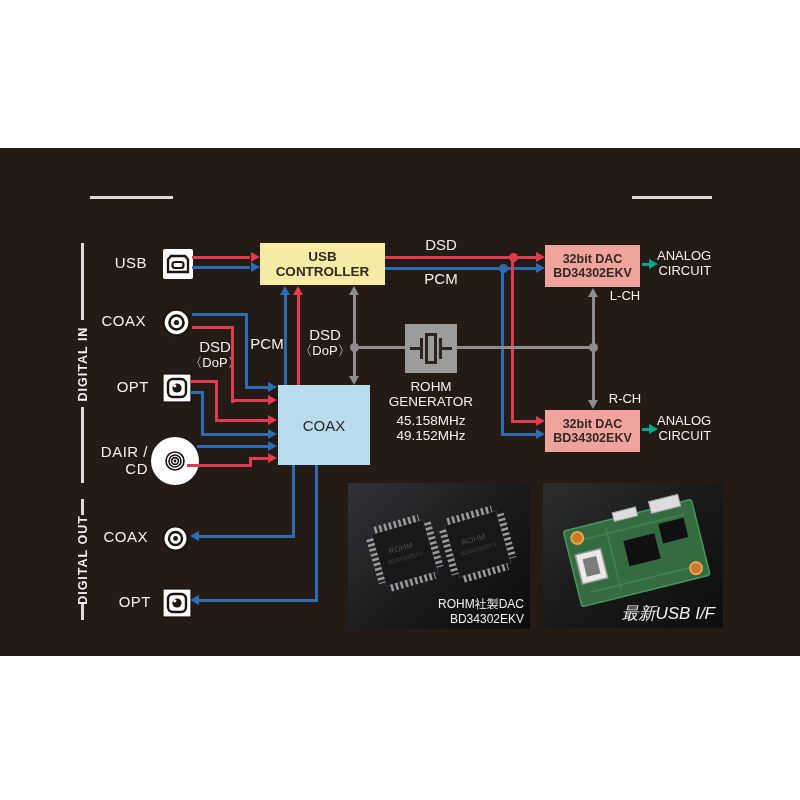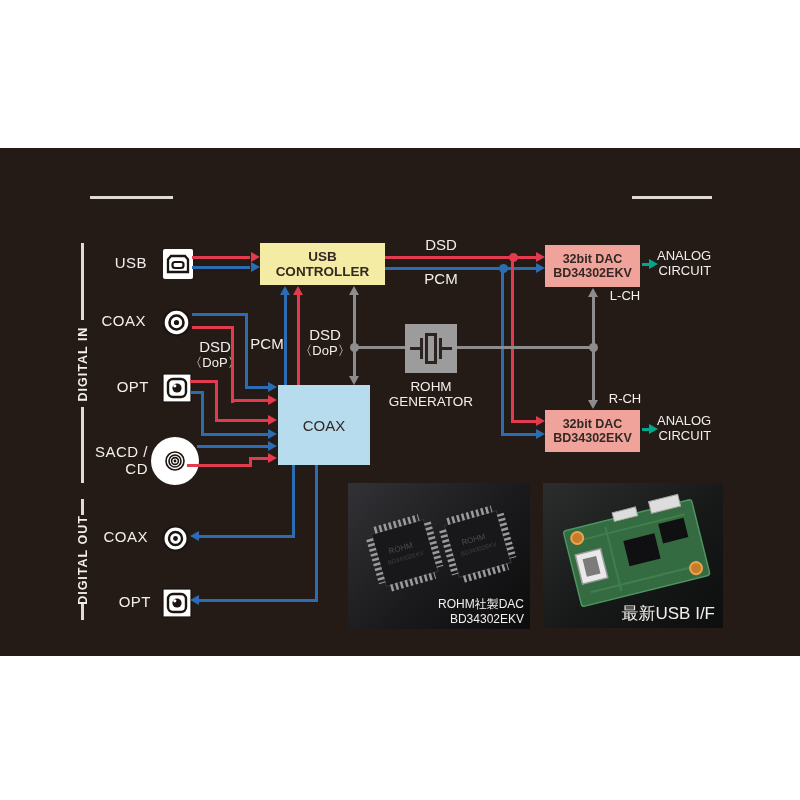--- a/index.html
+++ b/index.html
@@ -50,21 +50,21 @@
   <div class="seg v c-white" style="left:81px;top:407px;height:76px;width:2.5px;"></div>
 
   <div class="seg v c-white" style="left:81px;top:499px;height:16px;width:2.5px;"></div>
   <div class="rail-txt" style="left:83px;top:560px;">DIGITAL OUT</div>
   <div class="seg v c-white" style="left:81px;top:604px;height:16px;width:2.5px;"></div>
 
   <div class="lbl src-lbl" style="left:75px;top:255px;width:72px;">USB</div>
   <div class="lbl src-lbl" style="left:74px;top:313px;width:72px;">COAX</div>
   <div class="lbl src-lbl" style="left:77px;top:379px;width:72px;">OPT</div>
   <div class="lbl src-lbl" style="left:76px;top:444px;width:72px;">
-    <span style="display:block;">SACD /</span>
+    <span style="display:block;">DAIR /</span>
     <span style="display:block;">CD</span>
   </div>
   <div class="lbl src-lbl" style="left:76px;top:529px;width:72px;">COAX</div>
   <div class="lbl src-lbl" style="left:79px;top:594px;width:72px;">OPT</div>
 
   <svg style="position:absolute;left:163px;top:249px;" width="30" height="30" viewBox="0 0 30 30">
     <rect x="0" y="0" width="30" height="30" rx="2" fill="#ffffff"></rect>
     <path d="M8 7 L22 7 L25 10.5 L25 23 L5 23 L5 10.5 Z" fill="none" stroke="#1b1410" stroke-width="2.3"></path>
     <rect x="9.5" y="13" width="11" height="6" rx="2.5" fill="none" stroke="#1b1410" stroke-width="2.2"></rect>
   </svg>
@@ -109,20 +109,24 @@
       <line x1="2" y1="18.5" x2="12" y2="18.5" stroke="#2b2420" stroke-width="3"></line>
       <line x1="13.5" y1="8" x2="13.5" y2="29" stroke="#2b2420" stroke-width="3"></line>
       <rect x="18.5" y="4.5" width="9" height="28" fill="none" stroke="#2b2420" stroke-width="3"></rect>
       <line x1="32.5" y1="8" x2="32.5" y2="29" stroke="#2b2420" stroke-width="3"></line>
       <line x1="34" y1="18.5" x2="44" y2="18.5" stroke="#2b2420" stroke-width="3"></line>
     </svg>
   </div>
   <div class="lbl" style="left:376px;top:379px;width:110px;text-align:center;font-size:13.5px;">
     <span style="display:block;">ROHM</span>
     <span style="display:block;">GENERATOR</span>
+  </div>
+  <div class="lbl" style="left:376px;top:413px;width:110px;text-align:center;font-size:13.5px;">
+    <span style="display:block;">45.158MHz</span>
+    <span style="display:block;">49.152MHz</span>
   </div>
 
   <div class="box" style="left:545px;top:245px;width:95px;height:42px;background:var(--pink);font-size:12.5px;font-weight:bold;">
     <div>
       <span style="display:block;">32bit DAC</span>
       <span style="display:block;">BD34302EKV</span>
     </div>
   </div>
   <div class="box" style="left:545px;top:410px;width:95px;height:42px;background:var(--pink);font-size:12.5px;font-weight:bold;">
     <div>
@@ -262,15 +266,15 @@
         <rect x="84" y="56" width="32" height="26" fill="#101012"></rect>
         <rect x="122" y="48" width="26" height="20" fill="#101012"></rect>
         <rect x="34" y="58" width="26" height="30" fill="#e9e9e9" stroke="#9a9a9a" stroke-width="1.5"></rect>
         <rect x="40" y="64" width="14" height="18" fill="#7b7b7b"></rect>
         <rect x="118" y="24" width="30" height="12" fill="#dddddd" stroke="#aaaaaa"></rect>
         <rect x="80" y="26" width="24" height="9" fill="#dddddd" stroke="#aaaaaa"></rect>
         <circle cx="40" cy="42" r="6" fill="#c87b2a" stroke="#e8a54d" stroke-width="2"></circle>
         <circle cx="148" cy="100" r="6" fill="#c87b2a" stroke="#e8a54d" stroke-width="2"></circle>
       </g>
     </svg>
-    <div class="cap" style="right:8px;bottom:4px;font-size:17px;">最新USB I/F</div>
+    <div class="cap" style="right:8px;bottom:4px;font-size:17px;font-style:italic;">最新USB I/F</div>
   </div>
 </div>
 
 </body></html>

